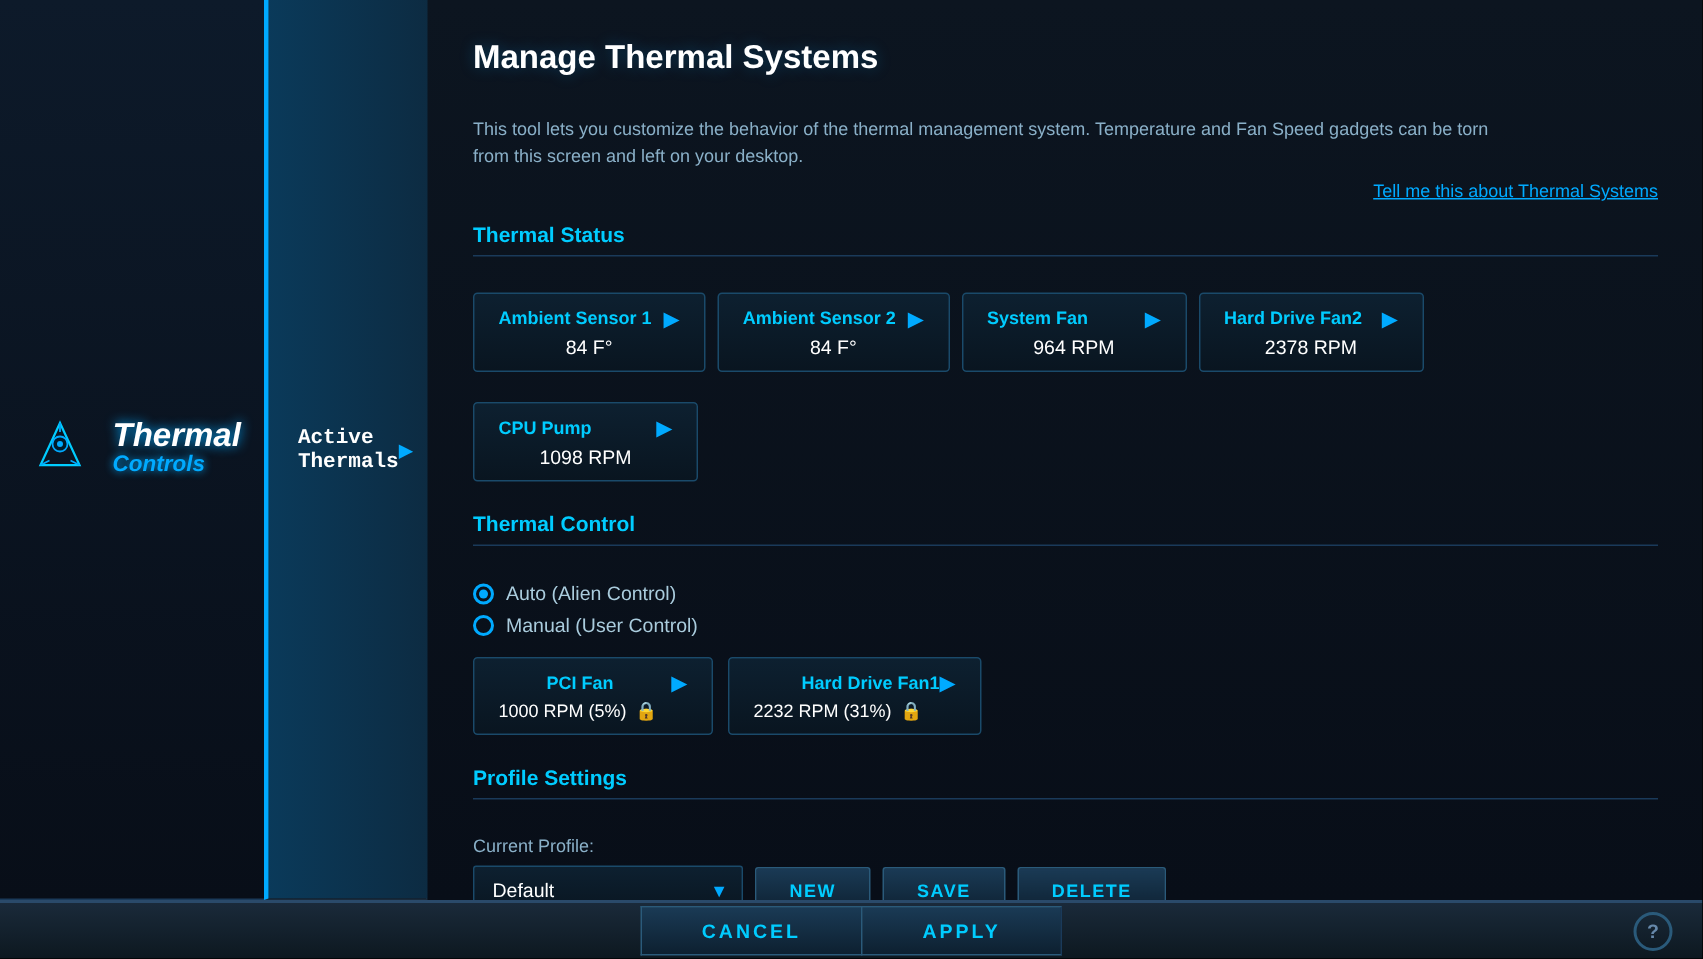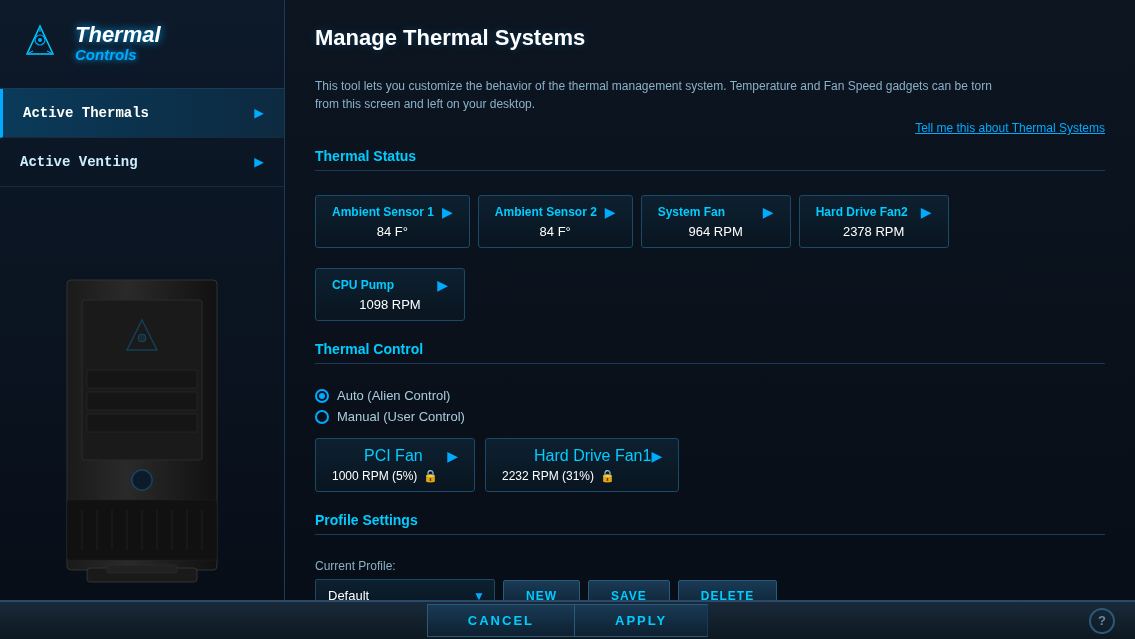--- a/index.html
+++ b/index.html
@@ -21,21 +21,21 @@
       height: 600px;
       background: linear-gradient(135deg, #0a0a0a 0%, #111 100%);
     }
 
     
     .sidebar {
       width: 285px;
       background: linear-gradient(180deg, #0d1a2a 0%, #080e18 100%);
       border-right: 1px solid #1a3a5a;
       display: flex;
-      flex-direction: column;
+      flex-direction: row;
       flex-shrink: 0;
     }
 
     .logo-area {
       padding: 18px 15px 20px 15px;
       display: flex;
       align-items: center;
       gap: 10px;
       border-bottom: 1px solid #1a3a5a;
     }
@@ -254,22 +254,22 @@
     }
 
     .fan-card-header {
       display: flex;
       align-items: center;
       justify-content: space-between;
     }
 
     .fan-name {
       color: #00ccff;
-      font-size: 16px;
-      font-weight: normal;
+      font-size: 12px;
+      font-weight: bold;
       padding-left: 32px;
     }
 
     .fan-arrow {
       color: #00aaff;
       font-size: 14px;
     }
 
     .fan-value {
       color: #fff;

